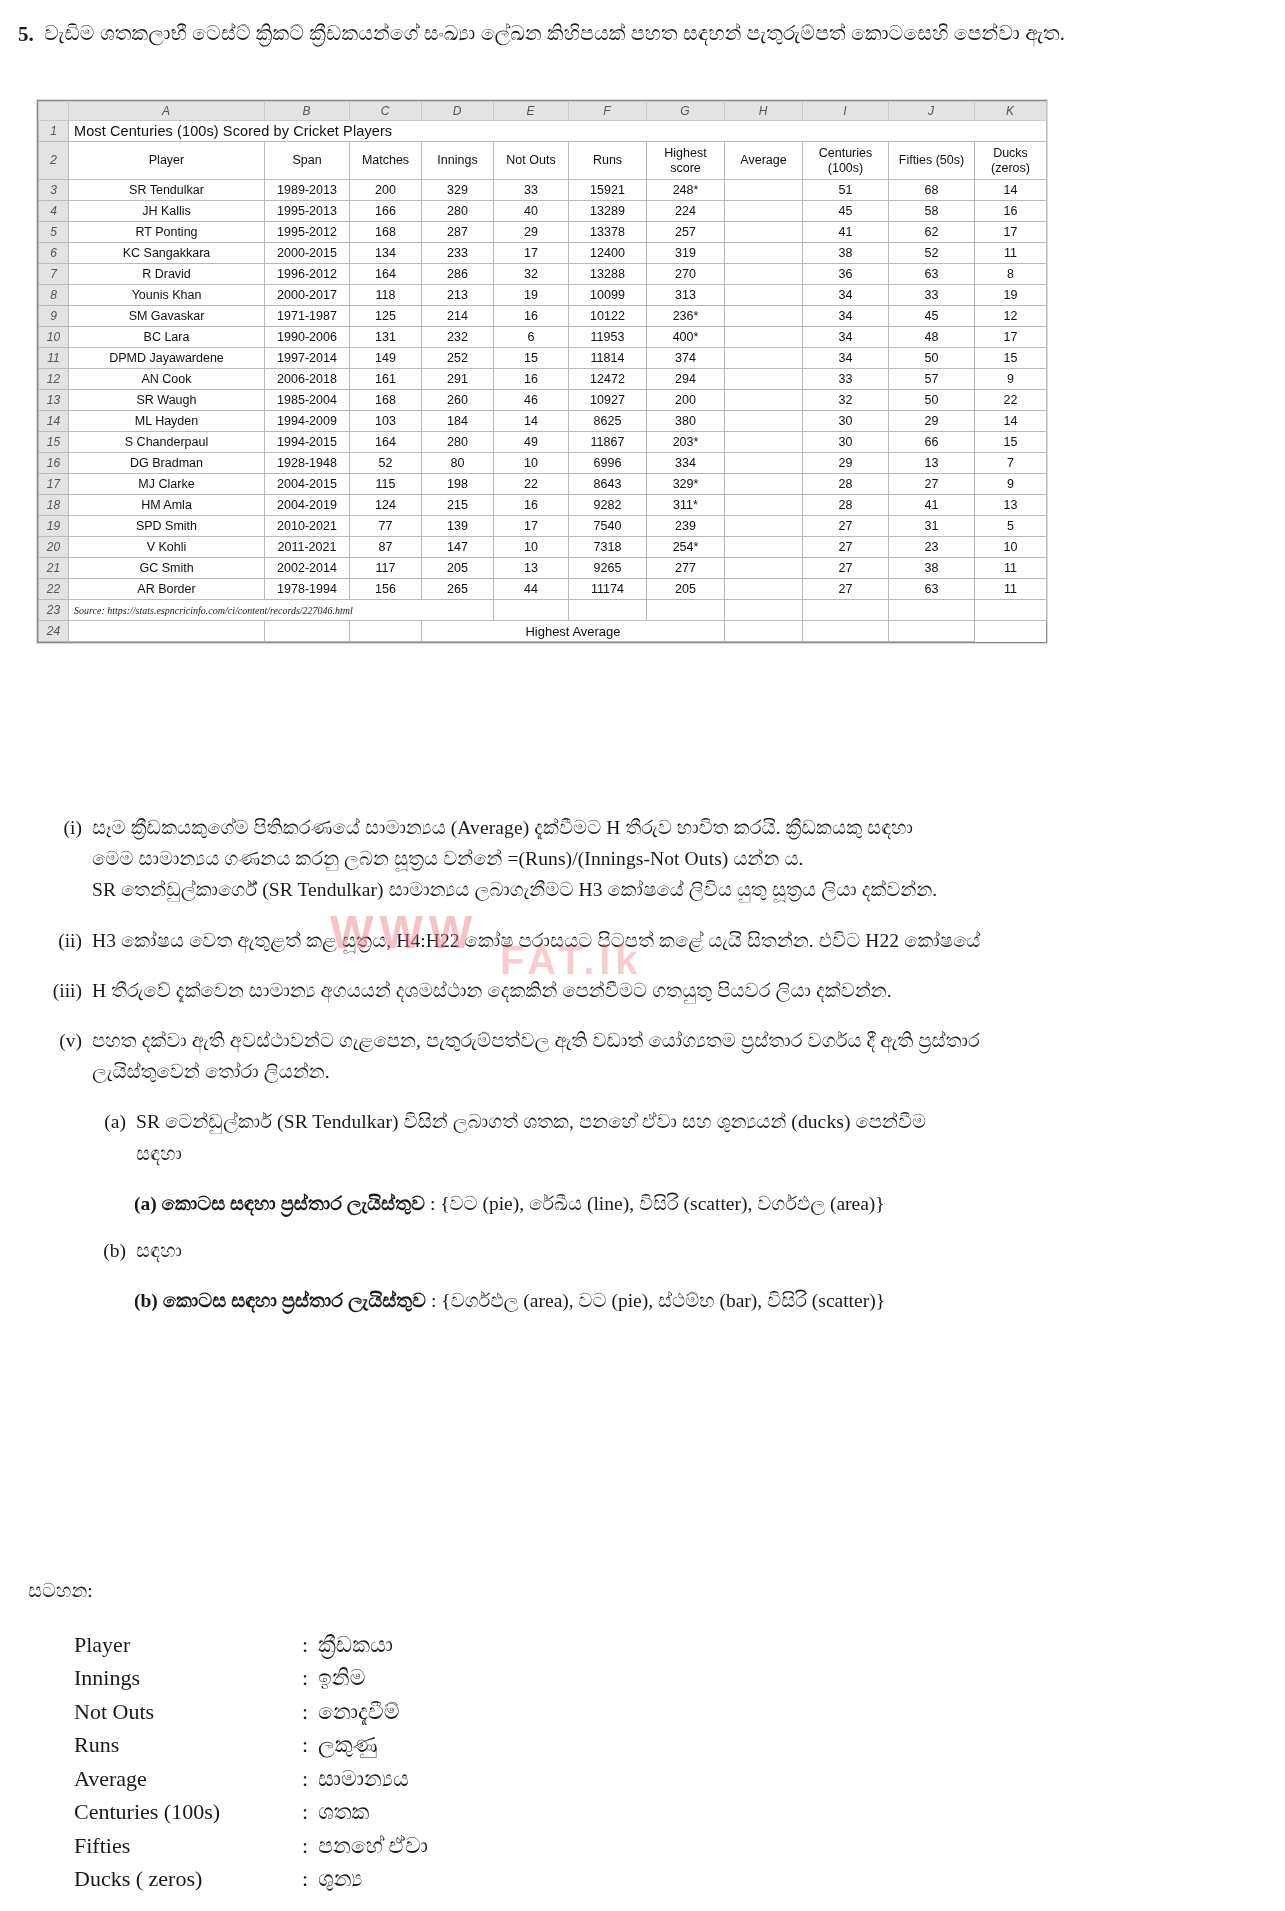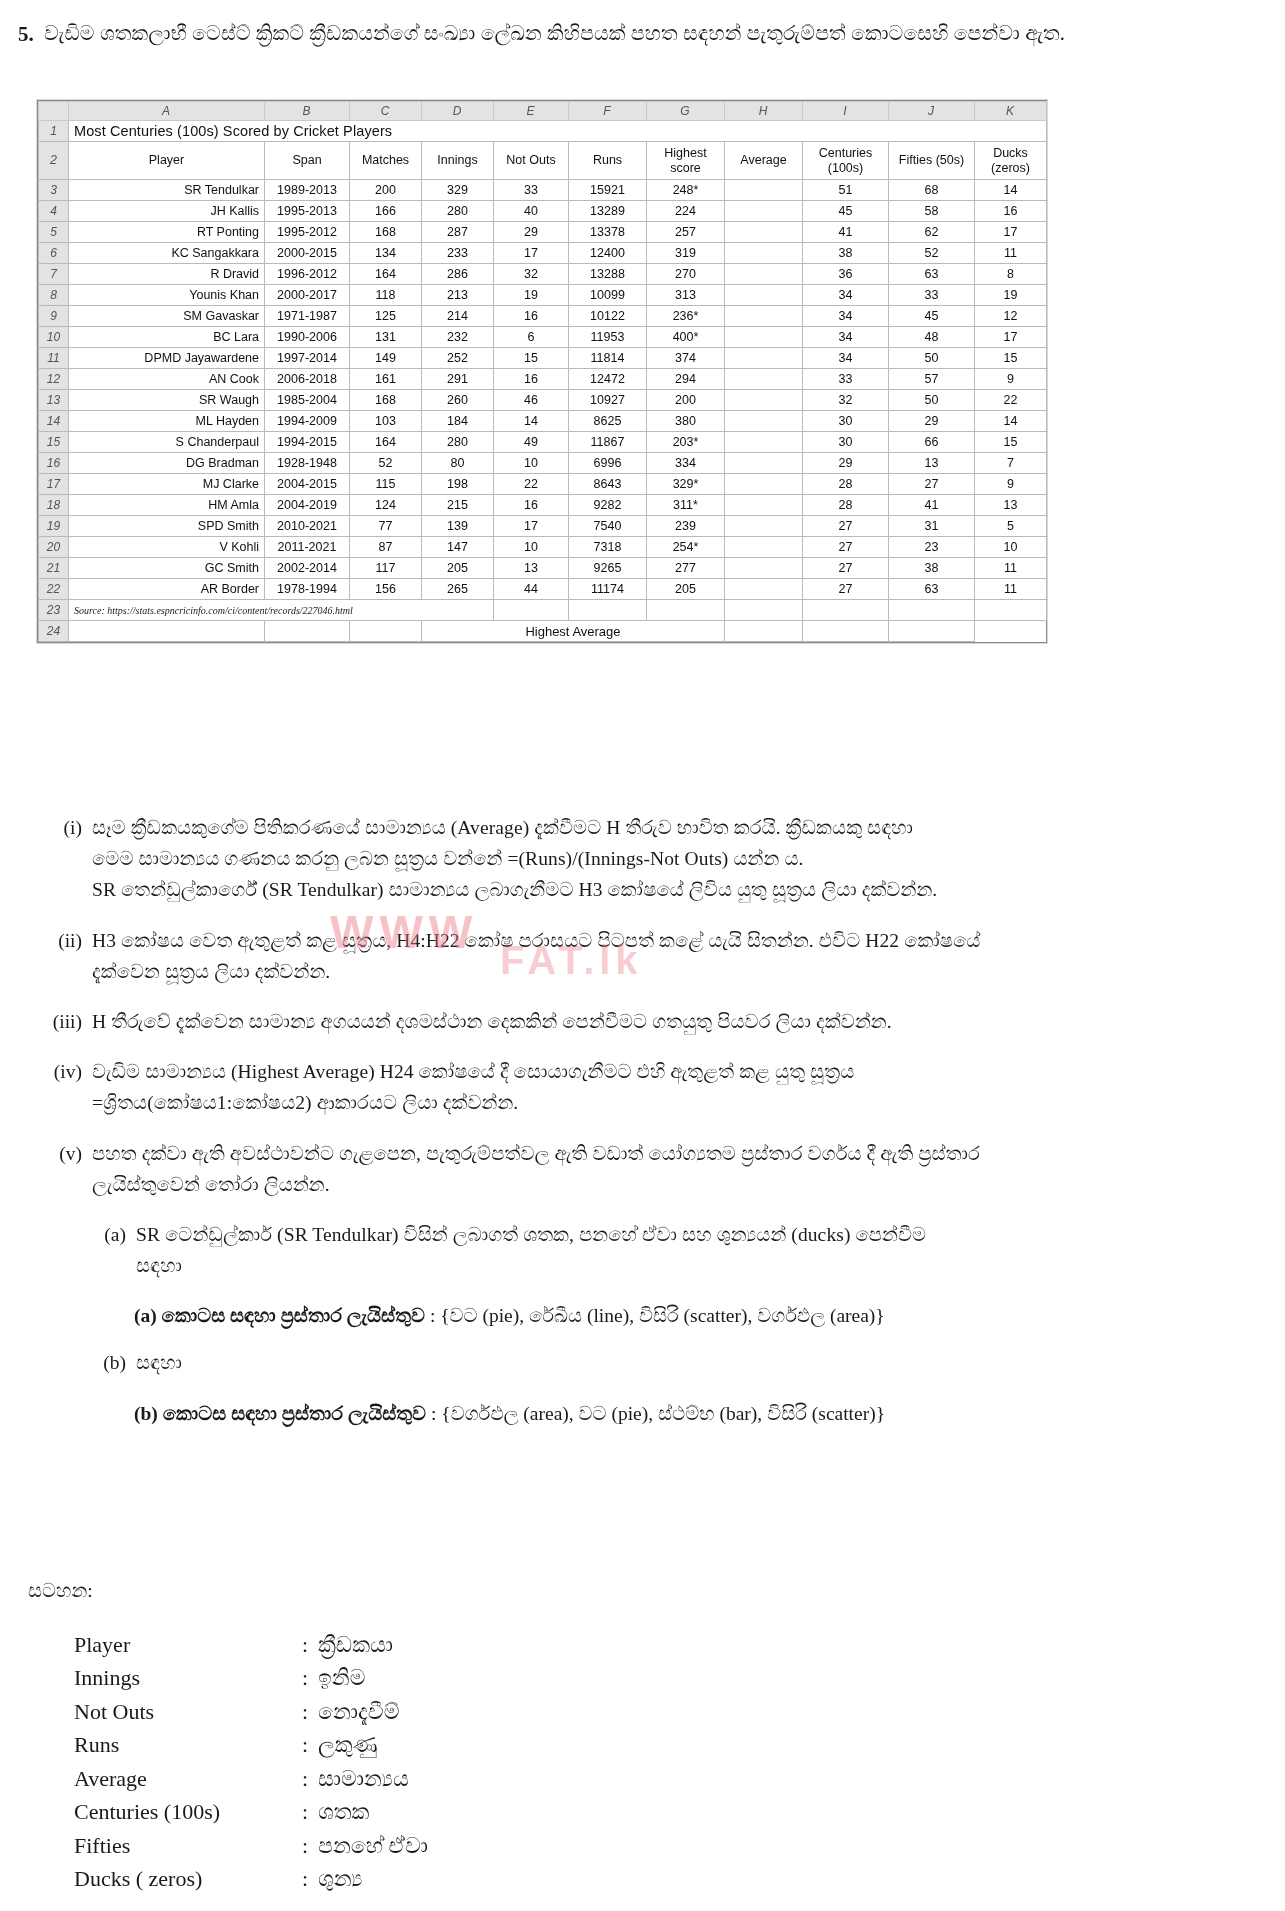--- a/index.html
+++ b/index.html
@@ -106,21 +106,21 @@
 
   tr.hdr td {
     text-align: center;
     vertical-align: middle;
     white-space: normal;
     line-height: 1.15;
     height: 38px;
     font-size: 12.5px;
   }
   td.num { text-align: center; }
-  td.name { text-align: right; }
+  td.name { text-align: center; }
   td.blank { background: #fff; }
 
   td.source {
     text-align: left;
     font-style: italic;
     font-size: 10px;
     color: #222;
     font-family: "Liberation Serif", serif;
   }
   td.hiavg {
@@ -589,38 +589,30 @@
         <span class="line">සෑම ක්‍රීඩකයකුගේම පිතිකරණයේ සාමාන්‍යය (Average) දැක්වීමට H තීරුව භාවිත කරයි. ක්‍රීඩකයකු සඳහා</span>
         <span class="line">මෙම සාමාන්‍යය ගණනය කරනු ලබන සූත්‍රය වන්නේ =(Runs)/(Innings-Not Outs) යන්න ය.</span>
         <span class="line">SR තෙන්ඩුල්කාර්ගේ (SR Tendulkar) සාමාන්‍යය ලබාගැනීමට H3 කෝෂයේ ලිවිය යුතු සූත්‍රය ලියා දක්වන්න.</span>
       </div>
     </div>
 
     <div class="q lvl1">
       <div class="q-label">(ii)</div>
       <div class="q-body">
         <span class="line">H3 කෝෂය වෙත ඇතුළත් කළ සූත්‍රය, H4:H22 කෝෂ පරාසයට පිටපත් කළේ යැයි සිතන්න. එවිට H22 කෝෂයේ</span>
-        <span class="line">දැක්වෙන සූත්‍රය ලියා දක්වන්න.</span>
       </div>
     </div>
 
     <div class="q lvl1">
       <div class="q-label">(iii)</div>
       <div class="q-body">
         <span class="line">H තීරුවේ දැක්වෙන සාමාන්‍ය අගයයන් දශමස්ථාන දෙකකින් පෙන්වීමට ගතයුතු පියවර ලියා දක්වන්න.</span>
       </div>
     </div>
 
-    <div class="q lvl1">
-      <div class="q-label">(iv)</div>
-      <div class="q-body">
-        <span class="line">වැඩිම සාමාන්‍යය (Highest Average) H24 කෝෂයේ දී සොයාගැනීමට එහි ඇතුළත් කළ යුතු සූත්‍රය</span>
-        <span class="line">=ශ්‍රිතය(කෝෂය1:කෝෂය2) ආකාරයට ලියා දක්වන්න.</span>
-      </div>
-    </div>
 
     <div class="q lvl1">
       <div class="q-label">(v)</div>
       <div class="q-body">
         <span class="line">පහත දක්වා ඇති අවස්ථාවන්ට ගැළපෙන, පැතුරුම්පත්වල ඇති වඩාත් යෝග්‍යතම ප්‍රස්තාර වර්ගය දී ඇති ප්‍රස්තාර</span>
         <span class="line">ලැයිස්තුවෙන් තෝරා ලියන්න.</span>
       </div>
     </div>
 
     <div class="q lvl2">

